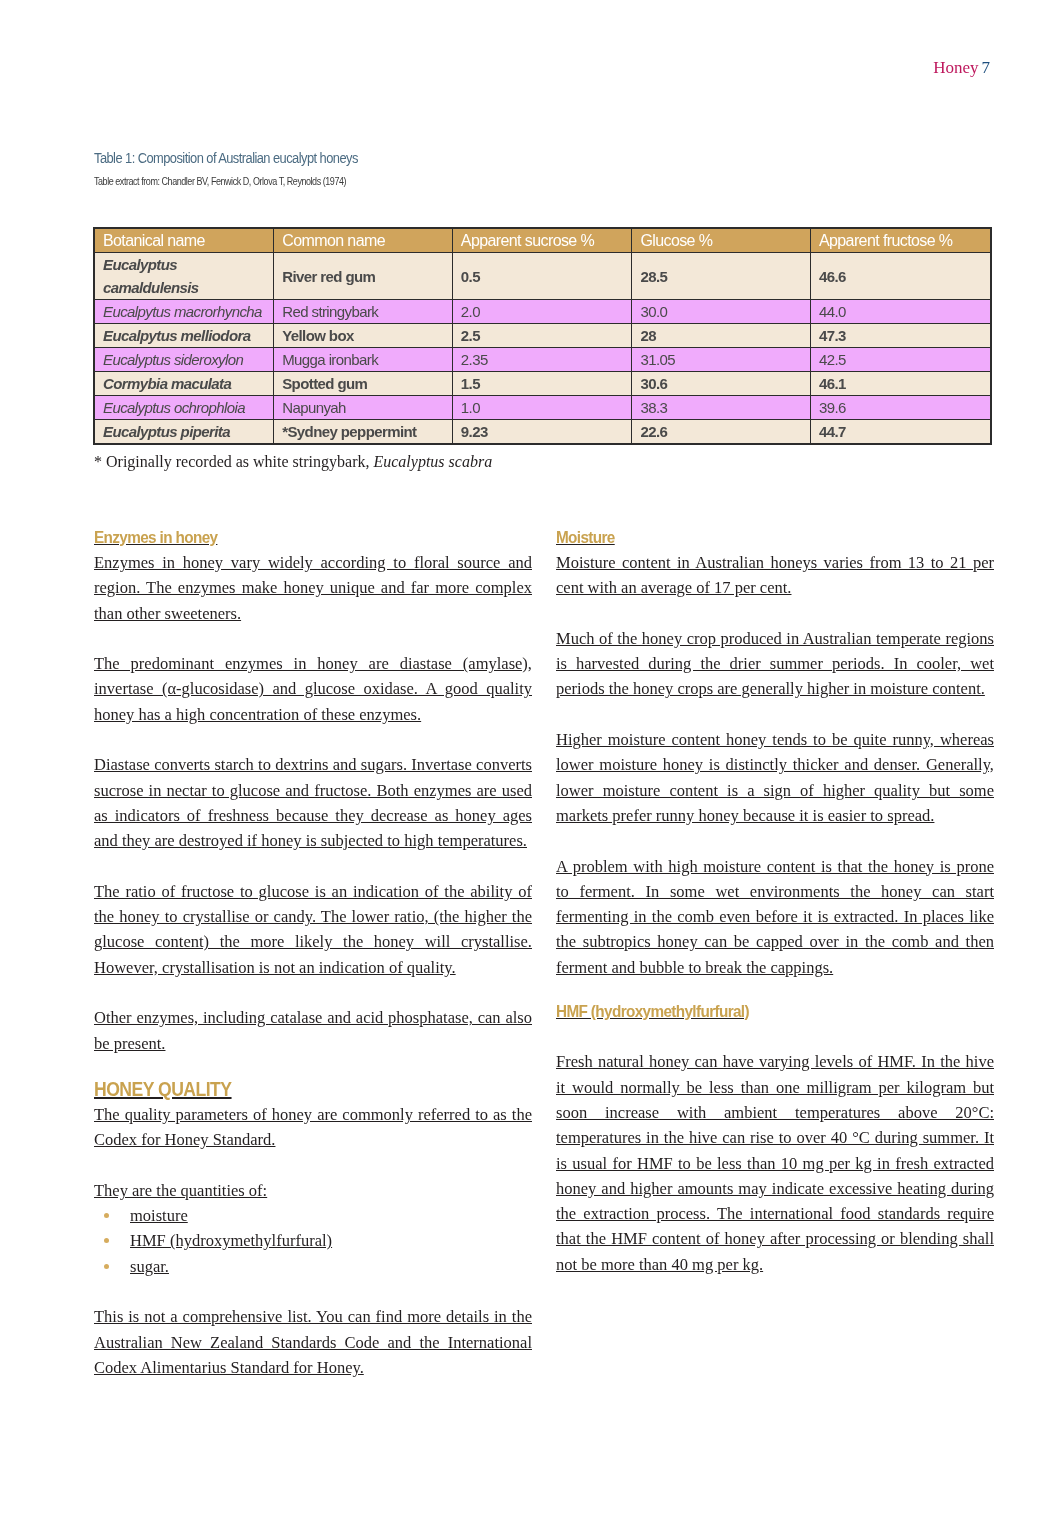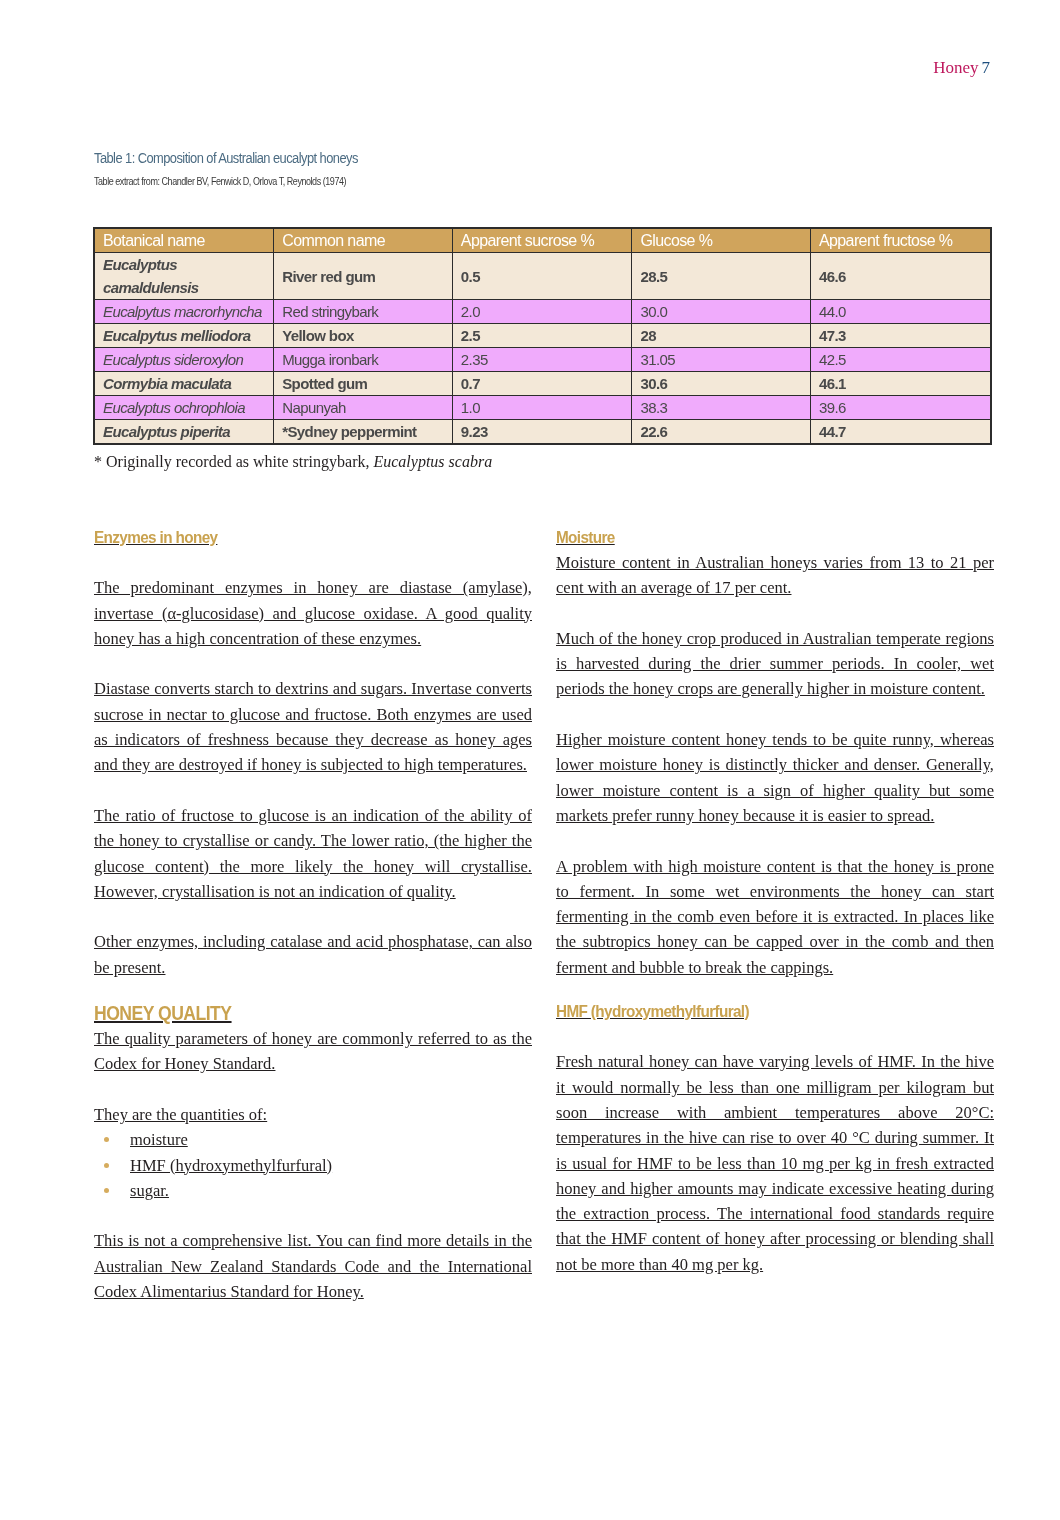--- a/index.html
+++ b/index.html
@@ -206,21 +206,21 @@
     <tr class="even">
       <td class="botanical">Eucalyptus sideroxylon</td>
       <td>Mugga ironbark</td>
       <td>2.35</td>
       <td>31.05</td>
       <td>42.5</td>
     </tr>
     <tr class="odd">
       <td class="botanical">Cormybia maculata</td>
       <td>Spotted gum</td>
-      <td>0.7</td>
+      <td>1.5</td>
       <td>30.6</td>
       <td>46.1</td>
     </tr>
     <tr class="even">
       <td class="botanical">Eucalyptus ochrophloia</td>
       <td>Napunyah</td>
       <td>1.0</td>
       <td>38.3</td>
       <td>39.6</td>
     </tr>
@@ -233,20 +233,21 @@
     </tr>
   </tbody>
 </table>
 
 <div class="footnote">
   <span>* Originally recorded as white stringybark, </span><em>Eucalyptus scabra</em>
 </div>
 
 <div class="col left">
   <h3 class="sub">Enzymes in honey</h3>
+  <p>Enzymes in honey vary widely according to floral source and region. The enzymes make honey unique and far more complex than other sweeteners.</p>
   <div class="gap"></div>
   <p>The predominant enzymes in honey are diastase (amylase), invertase (α-glucosidase) and glucose oxidase. A good quality honey has a high concentration of these enzymes.</p>
   <div class="gap"></div>
   <p>Diastase converts starch to dextrins and sugars. Invertase converts sucrose in nectar to glucose and fructose. Both enzymes are used as indicators of freshness because they decrease as honey ages and they are destroyed if honey is subjected to high temperatures.</p>
   <div class="gap"></div>
   <p>The ratio of fructose to glucose is an indication of the ability of the honey to crystallise or candy. The lower ratio, (the higher the glucose content) the more likely the honey will crystallise. However, crystallisation is not an indication of quality.</p>
   <div class="gap"></div>
   <p>Other enzymes, including catalase and acid phosphatase, can also be present.</p>
   <div class="gap-s"></div>
   <h2 class="major">HONEY QUALITY</h2>

